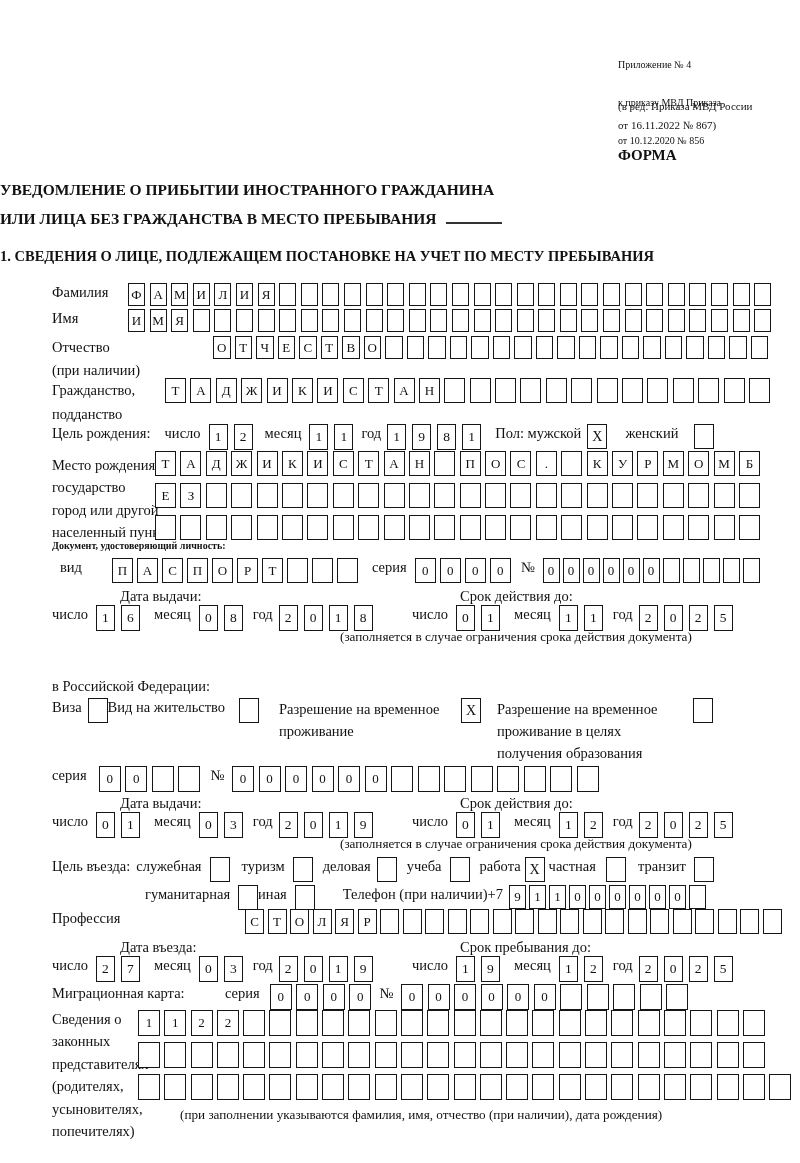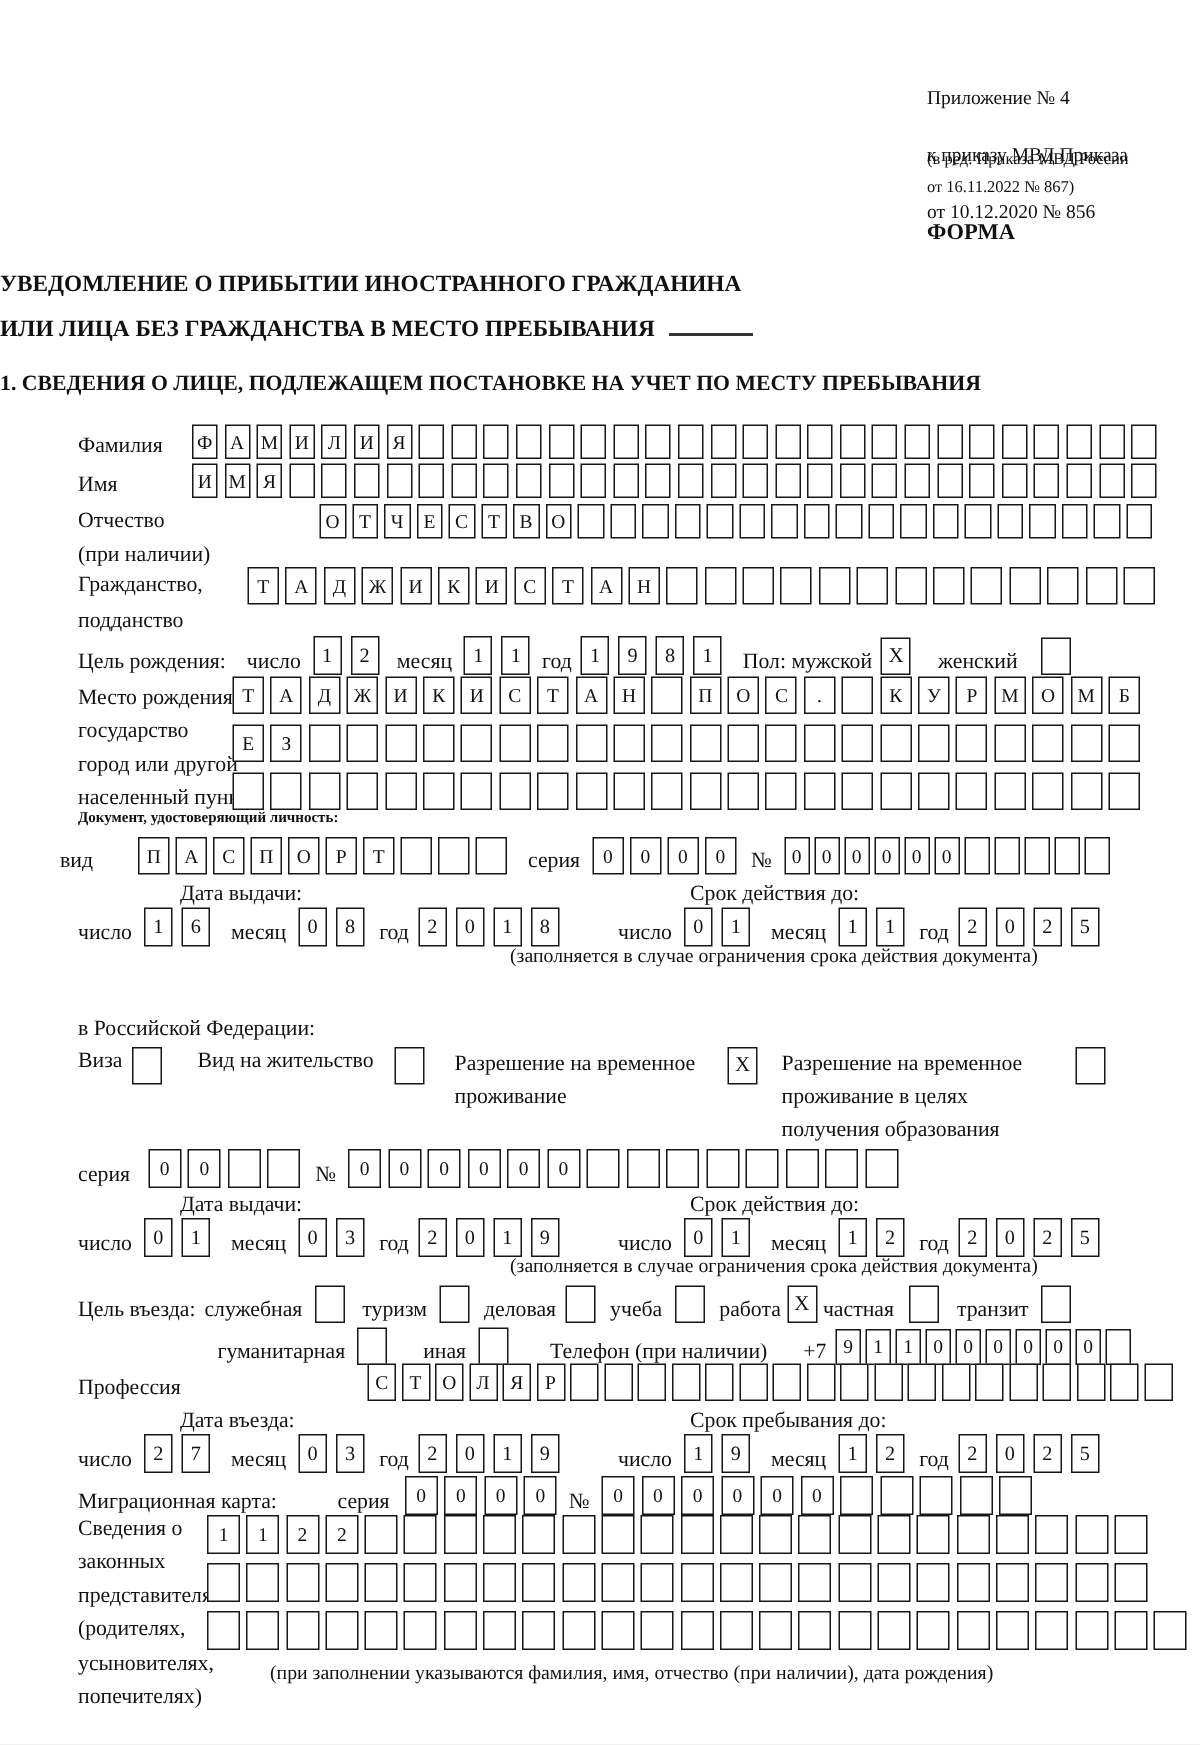--- a/index.html
+++ b/index.html
@@ -1,19 +1,19 @@
 <!DOCTYPE html>
 <html><head>
 <meta charset="utf-8">
 <style>
   html,body{margin:0;padding:0;background:#e8e8e8}
   .page{position:relative;width:800px;height:1163px;margin:0 auto;background:#ffffff;
         font-family:"Liberation Serif","DejaVu Serif",serif;color:#111;overflow:hidden}
   .abs{position:absolute}
-  .row{position:absolute;display:flex;align-items:flex-end}
+  .row{position:absolute;display:flex;align-items:flex-start}
   .row.top{align-items:flex-start}
   .lbl{font-size:14.5px;line-height:1.25;flex:none}
   .sm{font-size:13.2px}
   .b{font-weight:bold}
   .ctr{text-align:left}
   .rt{text-align:left}
   .pre{white-space:pre-line}
   .cells{display:flex;flex:none}
   .cell{box-sizing:border-box;border:1.6px solid #161616;display:flex;align-items:center;
         justify-content:center;font-size:13px;flex:none;background:#fff}
@@ -25,23 +25,23 @@
   .c-d .cell{width:19px;height:26px;margin-right:6px;font-size:13.5px} 
   .c-g .cell{width:19px;height:25px;margin-right:3.5px}   
   .c-h .cell{width:17px;height:24px;margin-right:3px}     
   .c-i .cell{width:22px;height:26px;margin-right:4.5px}   
   .c-j .cell{width:22px;height:26px;margin-right:4.3px}   
   .cells .cell:last-child{margin-right:0}
   .box{box-sizing:border-box;width:20px;height:25px;border:1.6px solid #161616;display:flex;
        align-items:center;justify-content:center;font-size:14px;flex:none;background:#fff}
   .ml4{margin-left:4px}.ml6{margin-left:6px}.ml8{margin-left:8px}.ml10{margin-left:10px}
   .ml12{margin-left:12px}.ml14{margin-left:14px}.ml16{margin-left:16px}.ml18{margin-left:18px}
-  .ml20{margin-left:20px}.ml24{margin-left:24px}.ml28{margin-left:28px}
+  .ml20{margin-left:20px}.ml24{}.ml28{margin-left:28px}
   .uline{display:inline-block;width:56px;height:14px;border-bottom:2px solid #333;margin-left:10px}
-  .hdr{font-size:13px;line-height:19px}
+  .hdr{font-size:10px;line-height:19px}
   .hdr2{font-size:11px;line-height:19px}
 </style>
 </head>
 <body>
 
 <div class="page">
 
   <div class="abs hdr pre" style="top:36px;left:618px">
     <div>Приложение № 4</div>
     <div>к приказу МВД Приказа</div>
@@ -304,21 +304,21 @@
         <span class="cell"></span>
         <span class="cell"></span>
         <span class="cell"></span>
         <span class="cell"></span>
         <span class="cell"></span>
         <span class="cell"></span>
       </div>
   </div>
 
   <div class="abs b ctr" style="top:540px;left:52px;width:500px;font-size:10px">Документ, удостоверяющий личность:</div>
-  <div class="row" style="top:558px;left:40px">
+  <div class="row" style="top:558px;left:60px">
     <span class="lbl" style="width:52px">вид</span>
     <div class="cells c-e">
         <span class="cell">П</span>
         <span class="cell">А</span>
         <span class="cell">С</span>
         <span class="cell">П</span>
         <span class="cell">О</span>
         <span class="cell">Р</span>
         <span class="cell">Т</span>
         <span class="cell"></span>

